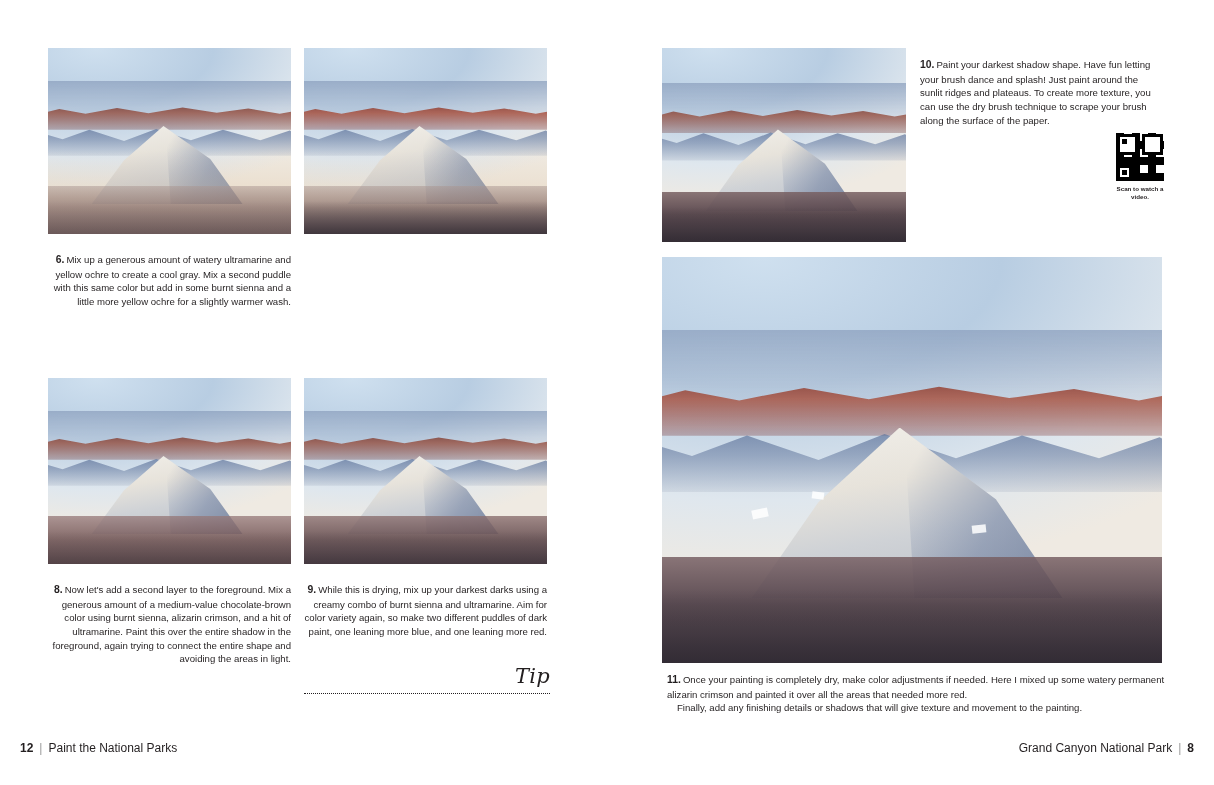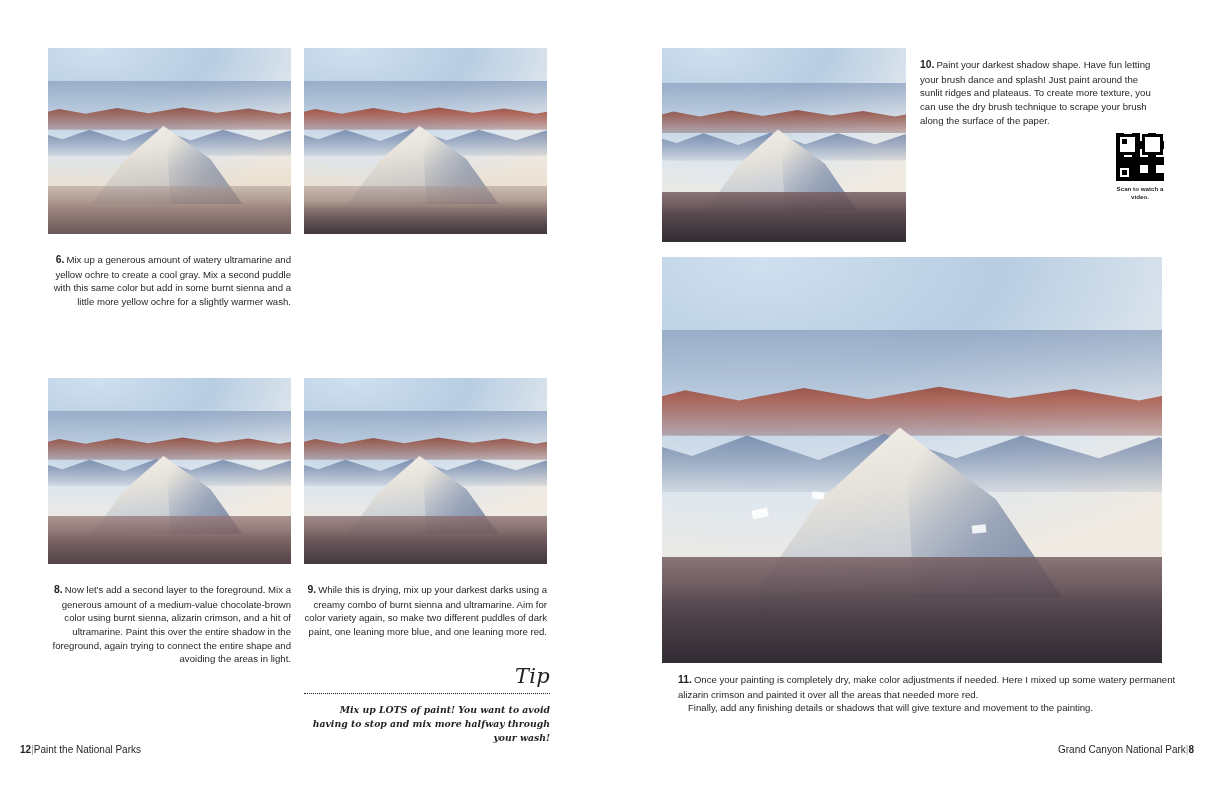--- a/index.html
+++ b/index.html
@@ -176,24 +176,25 @@
     font-weight: bold;
     line-height: 1.25;
     margin-top: 4px;
     color: #231f20;
   }
 
   
   .footer {
     position: absolute;
     bottom: 30px;
-    font-size: 10px;
+    font-size: 12px;
     color: #231f20;
     display: flex;
     align-items: center;
+    gap: 6px;
   }
   .footer .pg { font-weight: bold; }
   .footer .sep { color: #9a9a9a; }
   .footer-left { left: 20px; }
   .footer-right { right: 20px; }
 </style>
 </head>
 <body>
 
 <div class="spread">
@@ -261,21 +262,20 @@
 
     <div class="step" style="left:304px; top:583px; width:243px;">
       <p>
         <span class="num">9.</span><span>While this is drying, mix up your darkest darks using a creamy combo of burnt sienna and ultramarine. Aim for color variety again, so make two different puddles of dark paint, one leaning more blue, and one leaning more red.</span>
       </p>
     </div>
 
     <div class="tip" style="left:304px; top:666px; width:246px;">
       <div class="tip-title">Tip</div>
       <div class="tip-rule"></div>
-      <div class="tip-body">Mix up LOTS of paint! You want to avoid having to stop and mix more halfway through your wash!</div>
     </div>
 
     <div class="footer footer-left">
       <span class="pg">12</span>
       <span class="sep">|</span>
       <span>Paint the National Parks</span>
     </div>
   </div>
 
   <div class="page page-right">
@@ -314,21 +314,21 @@
       <div class="layer ridge-blue"></div>
       <div class="layer butte"></div>
       <div class="layer butte-shadow"></div>
       <div class="layer fore"></div>
       <div class="layer fore-dark"></div>
       <span class="speck" style="left:18%; top:62%; width:16px; height:9px; transform:rotate(-12deg);"></span>
       <span class="speck" style="left:30%; top:58%; width:12px; height:7px; transform:rotate(8deg);"></span>
       <span class="speck" style="left:62%; top:66%; width:14px; height:8px; transform:rotate(-6deg);"></span>
     </div>
 
-    <div class="step" style="left:71px; top:673px; width:500px;">
+    <div class="step" style="left:60px; top:673px; width:500px;">
       <p>
         <span class="num">11.</span><span>Once your painting is completely dry, make color adjustments if needed. Here I mixed up some watery permanent alizarin crimson and painted it over all the areas that needed more red.</span>
       </p>
       <p>Finally, add any finishing details or shadows that will give texture and movement to the painting.</p>
     </div>
 
     <div class="footer footer-right">
       <span>Grand Canyon National Park</span>
       <span class="sep">|</span>
       <span class="pg">8</span>

